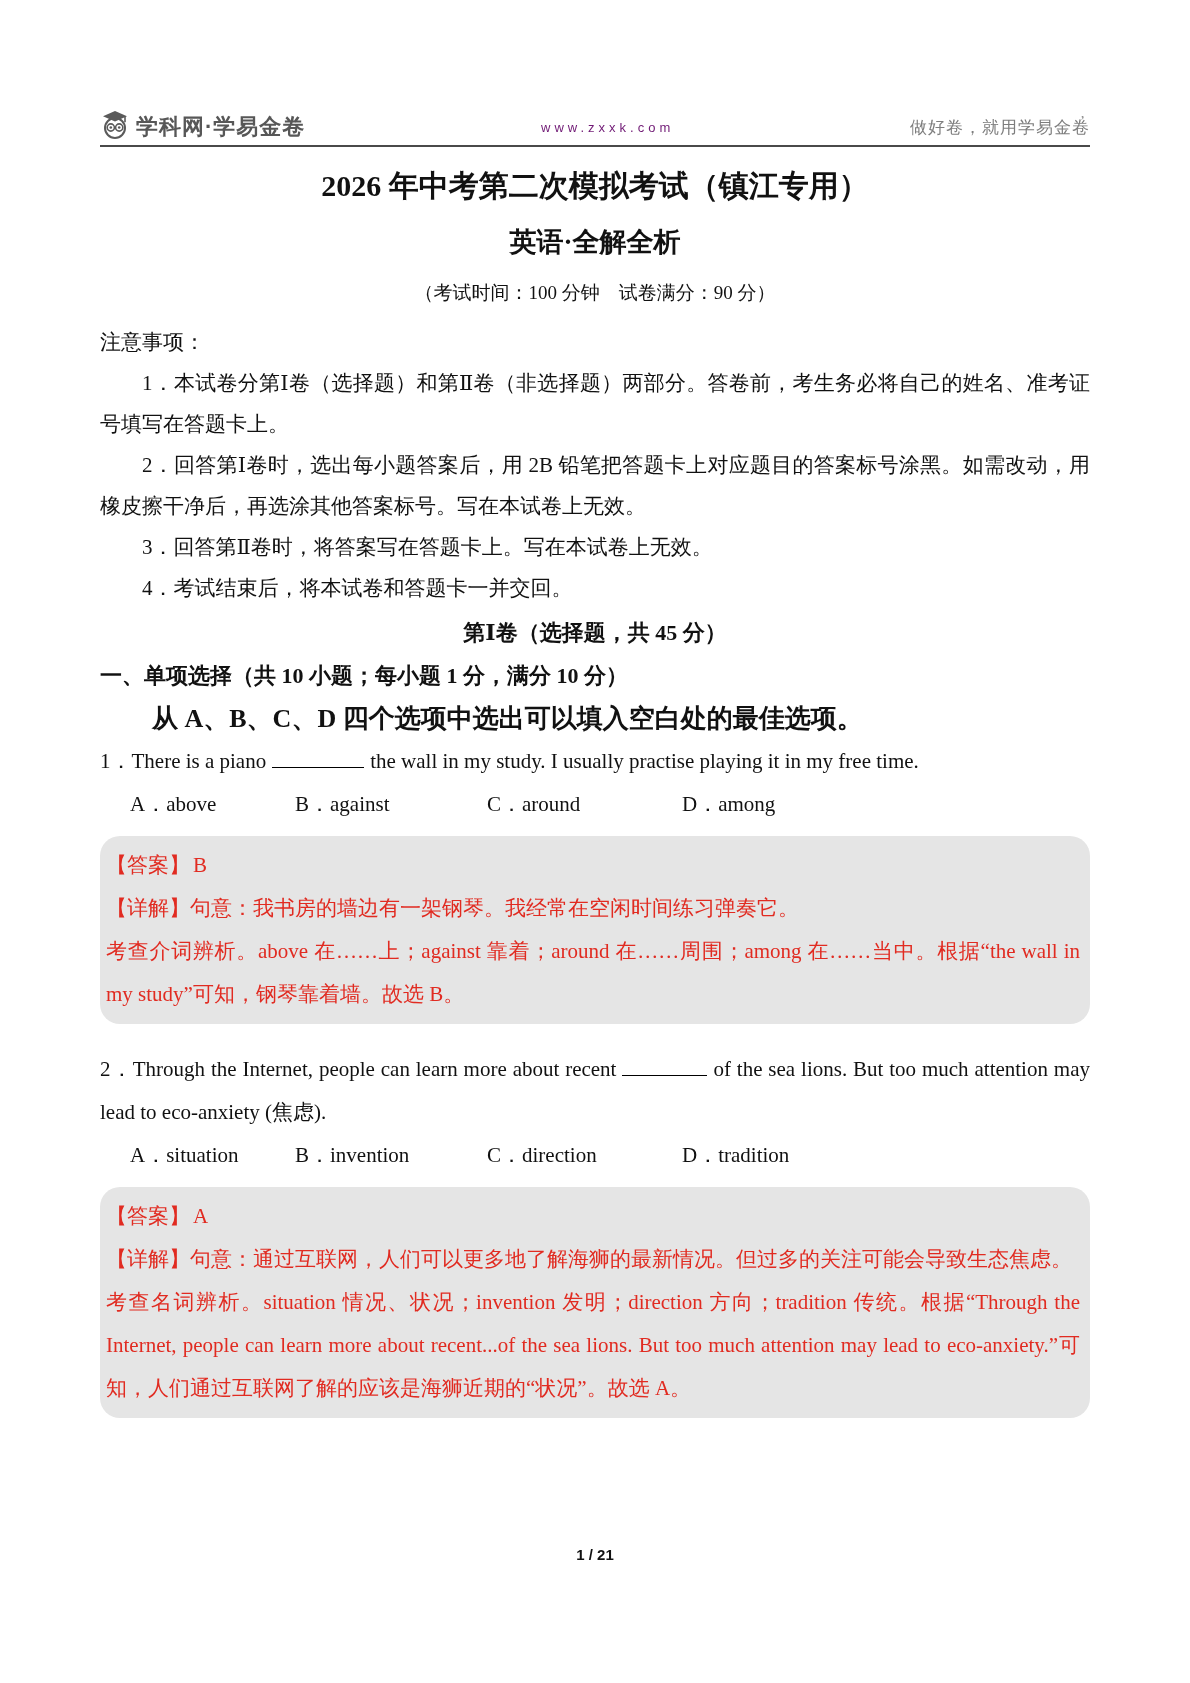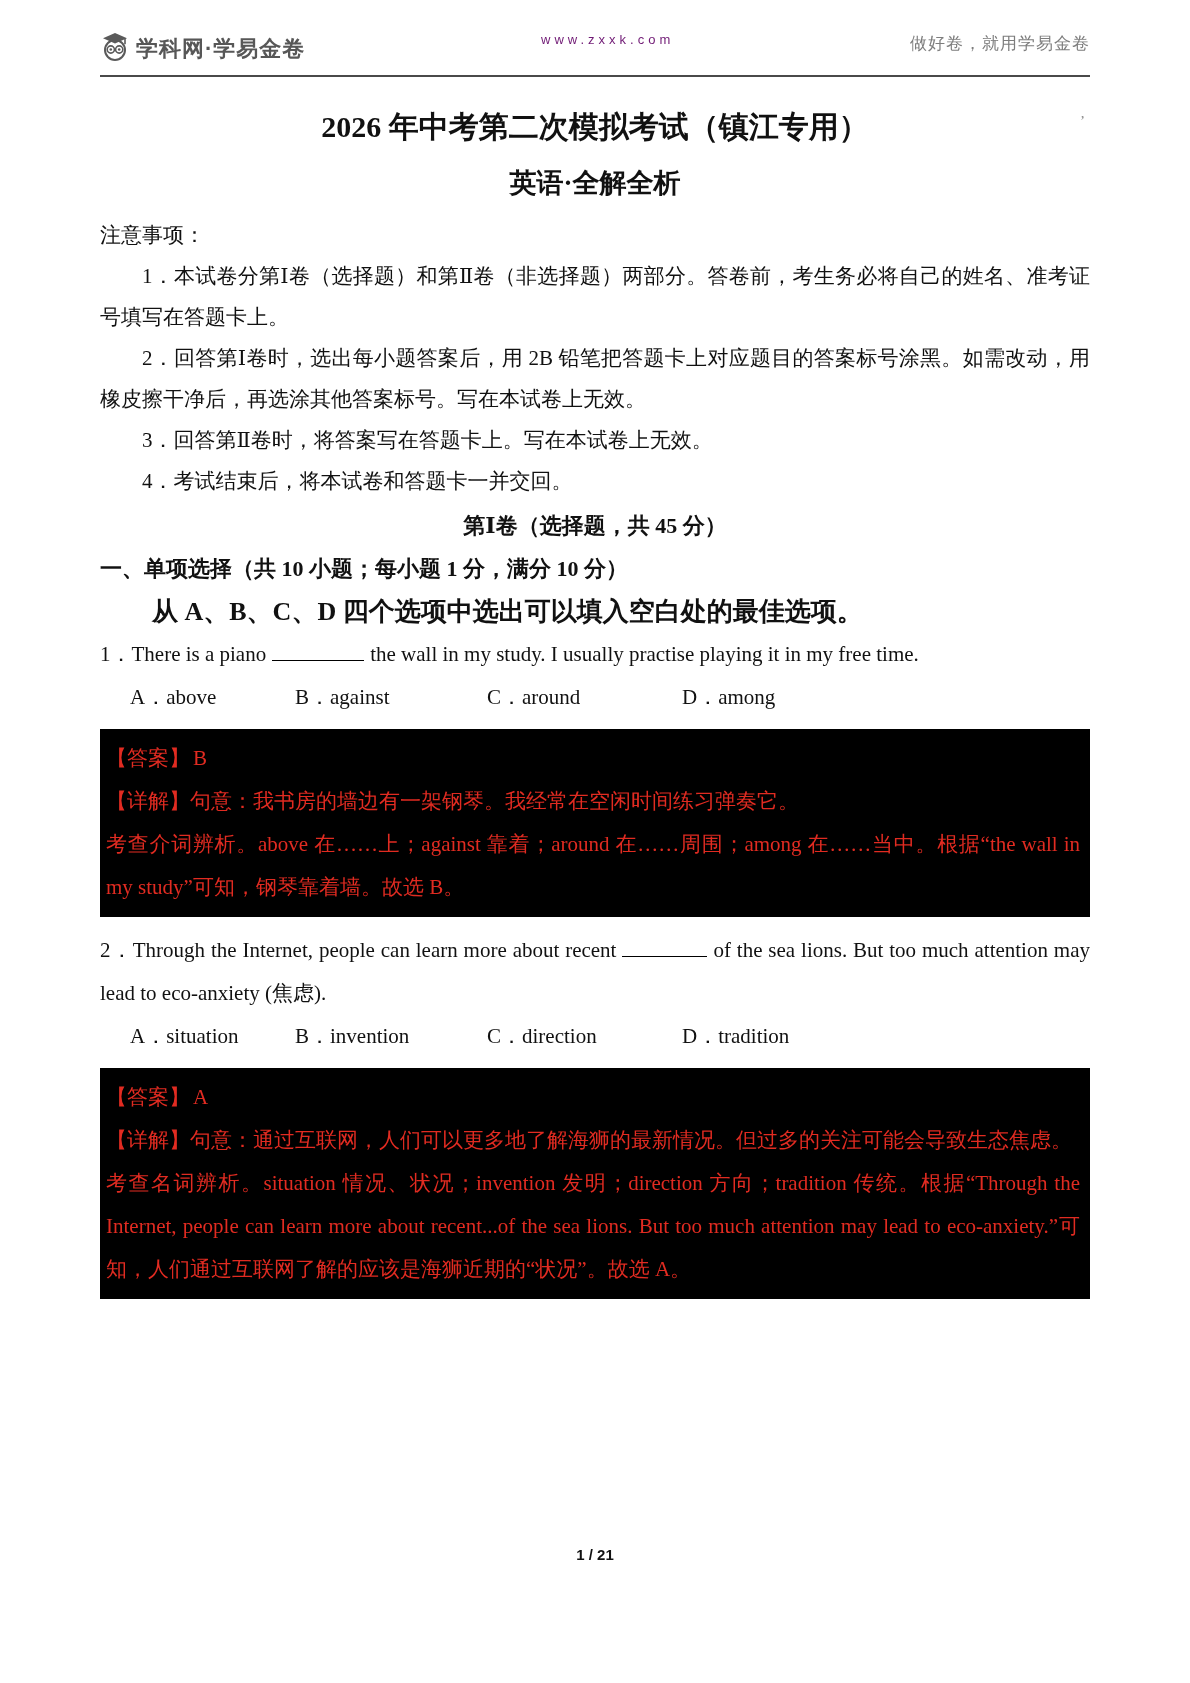--- a/index.html
+++ b/index.html
@@ -8,32 +8,32 @@
     width:1190px; height:1683px;
     font-family:"Liberation Serif","DejaVu Serif",serif;
     color:#111111;
   }
   .page {
     width:1190px; height:1683px;
     padding:0 100px; position:relative; overflow:hidden; background:#ffffff;
   }
   
   .header {
-    margin-top:32px; padding-bottom:9px;
-    display:flex; justify-content:space-between; 
+    margin-top:110px; padding-bottom:1px;
+    display:flex; justify-content:space-between; align-items:center;
     border-bottom:2px solid #4a4a4a;
     font-family:"Liberation Sans",sans-serif;
   }
   .logo { display:flex; align-items:center; gap:6px; }
   .logo-text { font-size:22px; font-weight:bold; color:#575757; letter-spacing:1px; }
   .url { font-size:13px; color:#701a75; letter-spacing:4px; }
   .tagline { font-size:17px; color:#7d7d7d; letter-spacing:1px; }
   .stray { position:absolute; top:113px; left:1080px; color:#8a8a8a; font-size:15px; }
   
-  .title { margin-top:32px; text-align:center; font-size:30px; font-weight:bold; line-height:36px; }
+  .title { margin-top:21px; text-align:center; font-size:30px; font-weight:bold; line-height:36px; }
   .subtitle { margin-top:22px; text-align:center; font-size:27px; font-weight:bold; line-height:32px; }
   .info { margin-top:22px; text-align:center; font-size:19px; line-height:26px; }
   
   .notice-head { margin-top:16px; font-size:21px; line-height:41px; }
   .notice-item { font-size:21px; line-height:41px; text-indent:2em; text-align:justify; }
   
   .part-heading { margin-top:2px; text-align:center; font-weight:bold; font-size:22px; line-height:43px; }
   .sec-heading { font-weight:bold; font-size:22px; line-height:43px; }
   .sec-instruction { font-weight:bold; font-size:26px; line-height:43px; text-indent:2em; }
   
@@ -43,22 +43,22 @@
     display:inline-block; height:0.9em; border-bottom:1.5px solid #000;
     margin:0 6px; vertical-align:baseline;
   }
   .blank-1 { width:92px; }
   .blank-2 { width:85px; }
   .blank-3 { width:78px; }
   .opts { margin-left:30px; font-size:21px; line-height:43px; display:flex; }
   .opt-1 { width:165px; } .opt-2 { width:192px; } .opt-3 { width:195px; }
   
   .ans-block {
-    background:#000000; color:#e12b21;
-    margin:10px 0 12px; padding:8px 10px 8px 6px;
+    background:#e5e5e5; color:#e12b21;
+    margin:10px 0 24px; padding:8px 10px 8px 6px;border-radius:20px;
   }
   .ans-block p { font-size:21px; line-height:43px; text-align:justify; color:#e12b21; }
   .ans-val { margin-left:3px; }
   
   .footer {
     position:absolute; left:0; right:0; top:1546px; text-align:center;
     font-family:"Liberation Sans",sans-serif; font-weight:bold; font-size:15px; color:#111;
   }
 </style>
 </head>
@@ -82,20 +82,21 @@
       <span class="logo-text">学科网·学易金卷</span>
     </div>
     <div class="url">www.zxxk.com</div>
     <div class="tagline">做好卷，就用学易金卷</div>
   </div>
 
   <div class="stray">’</div>
 
   <div class="title">2026 年中考第二次模拟考试（镇江专用）</div>
   <div class="subtitle">英语·全解全析</div>
+  <p class="info">（考试时间：100 分钟　试卷满分：90 分）</p>
 
   <p class="notice-head">注意事项：</p>
   <p class="notice-item">1．本试卷分第Ⅰ卷（选择题）和第Ⅱ卷（非选择题）两部分。答卷前，考生务必将自己的姓名、准考证号填写在答题卡上。</p>
   <p class="notice-item">2．回答第Ⅰ卷时，选出每小题答案后，用 2B 铅笔把答题卡上对应题目的答案标号涂黑。如需改动，用橡皮擦干净后，再选涂其他答案标号。写在本试卷上无效。</p>
   <p class="notice-item">3．回答第Ⅱ卷时，将答案写在答题卡上。写在本试卷上无效。</p>
   <p class="notice-item">4．考试结束后，将本试卷和答题卡一并交回。</p>
 
   <p class="part-heading">第Ⅰ卷（选择题，共 45 分）</p>
   <p class="sec-heading">一、单项选择（共 10 小题；每小题 1 分，满分 10 分）</p>
   <p class="sec-instruction">从 A、B、C、D 四个选项中选出可以填入空白处的最佳选项。</p>

